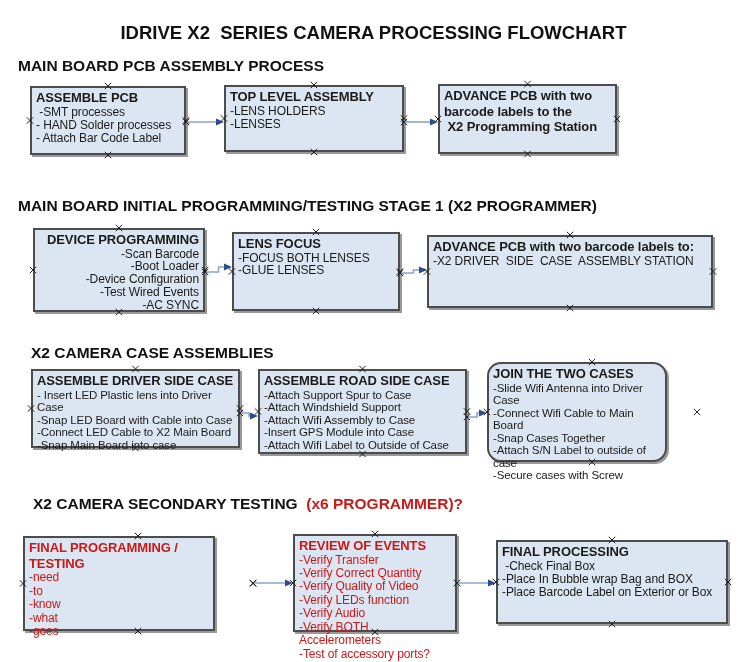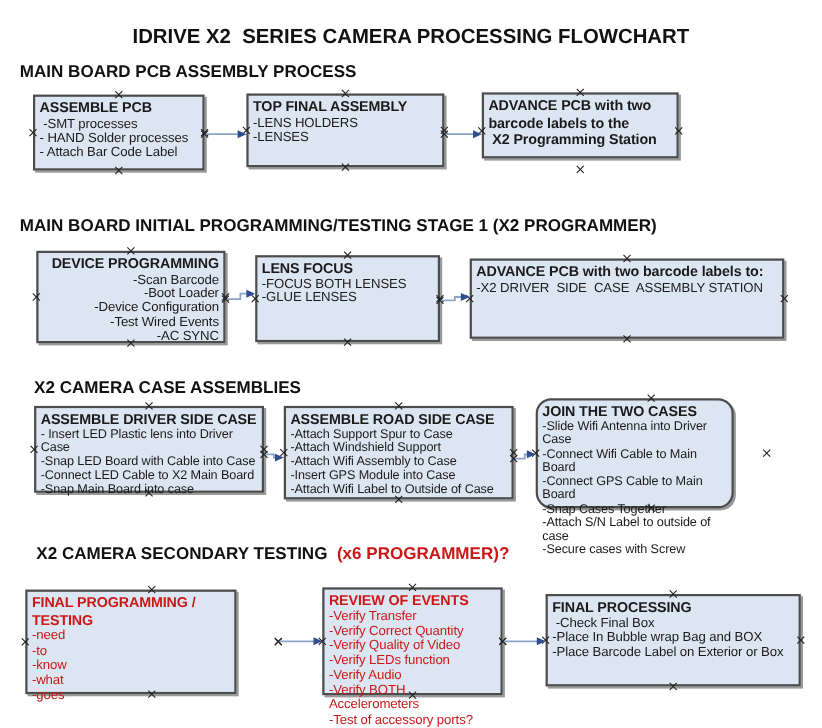--- a/index.html
+++ b/index.html
@@ -45,25 +45,25 @@
   <div class="fc-heading" style="left:31px;top:344px;">X2 CAMERA CASE ASSEMBLIES</div>
   <div class="fc-heading" style="left:33px;top:495px;"><span>X2 CAMERA SECONDARY TESTING</span><span class="red-part">  (x6 PROGRAMMER)?</span></div>
 
   <div class="fc-box row1" id="box-a1" style="left:30px;top:86px;width:156px;height:69px;">
     <div class="fc-title">ASSEMBLE PCB</div>
     <div class="fc-line"> -SMT processes</div>
     <div class="fc-line">- HAND Solder processes</div>
     <div class="fc-line">- Attach Bar Code Label</div>
   </div>
   <div class="fc-box row1" id="box-a2" style="left:224px;top:85px;width:180px;height:67px;">
-    <div class="fc-title">TOP FINAL ASSEMBLY</div>
+    <div class="fc-title">TOP LEVEL ASSEMBLY</div>
     <div class="fc-line">-LENS HOLDERS</div>
     <div class="fc-line">-LENSES</div>
   </div>
-  <div class="fc-box row1 t13" id="box-a3" style="left:438px;top:84px;width:179px;height:60px;">
+  <div class="fc-box row1 t13" id="box-a3" style="left:438px;top:84px;width:179px;height:70px;">
     <div class="fc-title">ADVANCE PCB with two barcode labels to the
  X2 Programming Station</div>
   </div>
 
   <div class="fc-box row2" id="box-b1" style="left:33px;top:228px;width:172px;height:84px;text-align:right;">
     <div class="fc-title">DEVICE PROGRAMMING</div>
     <div class="fc-line">-Scan Barcode</div>
     <div class="fc-line">-Boot Loader</div>
     <div class="fc-line">-Device Configuration</div>
     <div class="fc-line">-Test Wired Events</div>
@@ -91,21 +91,20 @@
     <div class="fc-line">-Attach Support Spur to Case</div>
     <div class="fc-line">-Attach Windshield Support</div>
     <div class="fc-line">-Attach Wifi Assembly to Case</div>
     <div class="fc-line">-Insert GPS Module into Case</div>
     <div class="fc-line">-Attach Wifi Label to Outside of Case</div>
   </div>
   <div class="fc-box row3" id="box-c3" style="left:487px;top:362px;width:180px;height:100px;border-radius:14px;">
     <div class="fc-title">JOIN THE TWO CASES</div>
     <div class="fc-line">-Slide Wifi Antenna into Driver Case</div>
     <div class="fc-line">-Connect Wifi Cable to Main Board</div>
-    <div class="fc-line">-Connect GPS Cable to Main Board</div>
     <div class="fc-line">-Snap Cases Together</div>
     <div class="fc-line">-Attach S/N Label to outside of case</div>
     <div class="fc-line">-Secure cases with Screw</div>
   </div>
 
   <div class="fc-box row4 red-text" id="box-d1" style="left:23px;top:536px;width:192px;height:95px;">
     <div class="fc-title">FINAL PROGRAMMING / TESTING</div>
     <div class="fc-line">-need</div>
     <div class="fc-line">-to</div>
     <div class="fc-line">-know</div>

